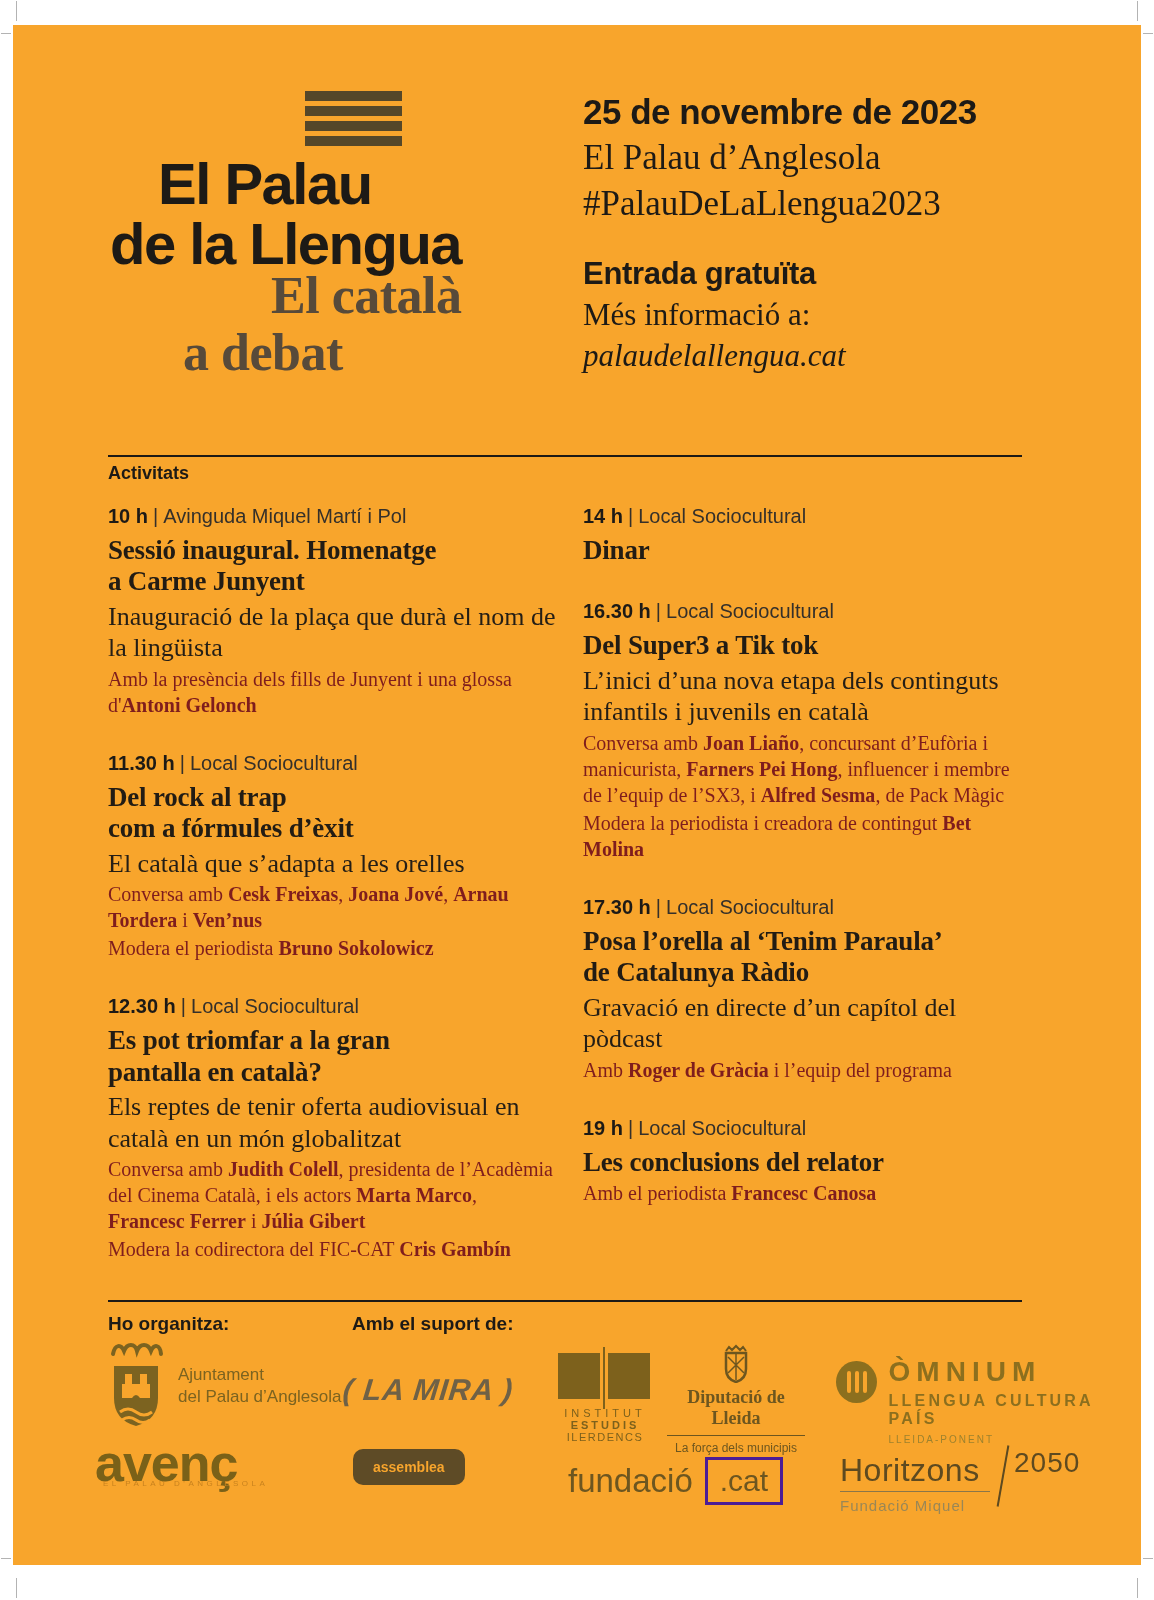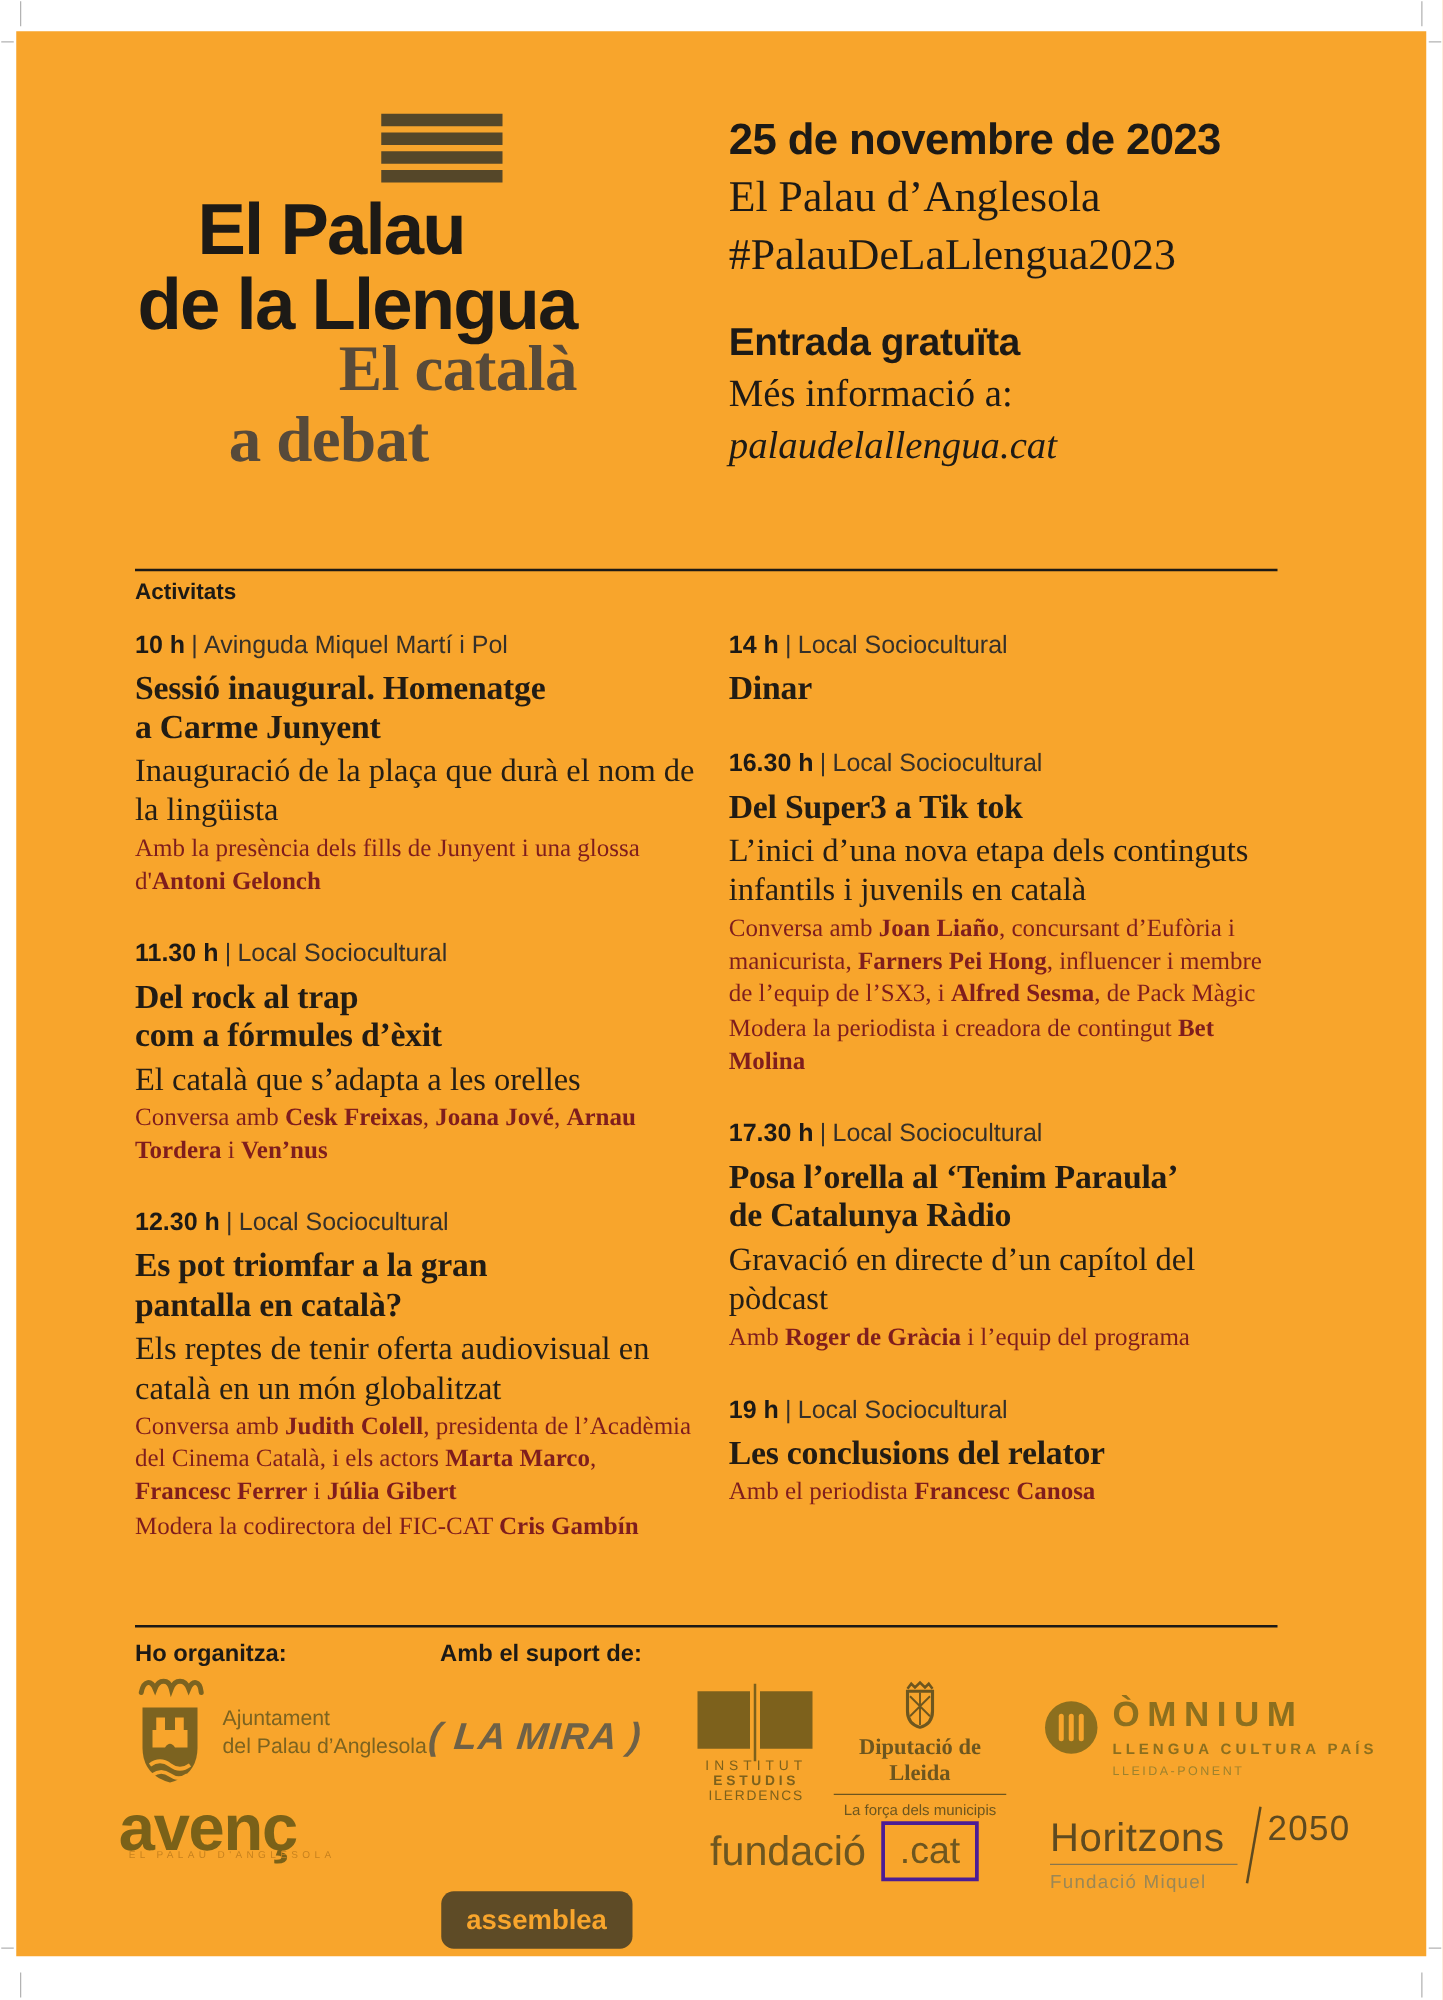--- a/index.html
+++ b/index.html
@@ -69,28 +69,28 @@
   .iei .t3{font-size:11px;letter-spacing:1.5px;}
   .dip{position:absolute;left:648px;top:1318px;width:150px;text-align:center;color:#6D561F;}
   .dip .name{font-family:"Liberation Serif",serif;font-weight:700;font-size:18px;margin-top:4px;}
   .dip .sep{height:1px;background:#6D561F;margin:6px 6px 5px 6px;}
   .dip .tag{font-size:12px;}
   .omn{position:absolute;left:823px;top:1332px;display:flex;align-items:flex-start;}
   .omn-icon{width:42px;height:42px;border-radius:50%;background:#8C6F1E;position:relative;margin-top:4px;}
   .omn-icon i{position:absolute;top:10px;width:4px;height:22px;background:#F8A52C;border-radius:2px;}
   .omn-text{margin-left:12px;color:#8C6F1E;}
   .omn .name{font-weight:700;font-size:28px;letter-spacing:6px;line-height:30px;}
-  .omn .tag{font-size:12px;letter-spacing:3.2px;font-weight:700;margin-top:5px;}
+  .omn .tag{font-size:16px;letter-spacing:3.2px;font-weight:700;margin-top:5px;}
   .omn .reg{font-size:10px;letter-spacing:2px;color:#9D822E;margin-top:6px;}
 
   .avenc{position:absolute;left:82px;top:1412px;color:#7A6118;}
   .avenc .name{font-weight:800;font-size:52px;line-height:52px;letter-spacing:-1px;}
   .avenc .tag{font-size:8px;letter-spacing:3.5px;text-transform:uppercase;color:#C8821E;margin-top:-10px;margin-left:8px;}
-  .assemblea{position:absolute;left:340px;top:1488px;background:#5E4B26;color:#F8A52C;
-             font-weight:700;font-size:22px;padding:10px 20px;border-radius:10px;}
+  .assemblea{position:absolute;left:340px;top:1424px;background:#5E4B26;color:#F8A52C;
+             font-weight:700;font-size:14px;padding:10px 20px;border-radius:10px;}
   .fundacio{position:absolute;left:555px;top:1432px;display:flex;align-items:center;color:#6D5620;}
   .fundacio .name{font-size:33px;}
   .fundacio .tld{font-size:30px;border:3px solid #4c1d95;padding:4px 12px;margin-left:12px;}
   .horitzons{position:absolute;left:827px;top:1428px;color:#5E4A20;}
   .hz-top{display:flex;align-items:flex-start;}
   .hz-name{font-size:32px;font-weight:400;letter-spacing:0.5px;line-height:34px;}
   .hz-slash{width:2px;height:62px;background:#5E4A20;transform:rotate(10deg);margin:-8px 10px 0 12px;}
   .hz-year{font-size:28px;margin-top:-6px;letter-spacing:1px;}
   .hz-rule{width:150px;height:1px;background:#8A764A;margin-top:4px;}
   .hz-tag{font-size:15px;letter-spacing:1px;color:#9A8756;margin-top:5px;}
@@ -141,20 +141,21 @@
 a Carme Junyent</div>
           <div class="ev-sub">Inauguració de la plaça que durà el nom de la lingüista</div>
           <div class="ev-detail"><span>Amb la presència dels fills de Junyent i una glossa d'</span><b>Antoni Gelonch</b></div>
         </div>
         <div class="event">
           <div class="ev-meta"><span class="ev-time">11.30 h</span><span class="ev-sep">|</span><span class="ev-loc">Local Sociocultural</span></div>
           <div class="ev-title">Del rock al trap
 com a fórmules d’èxit</div>
           <div class="ev-sub">El català que s’adapta a les orelles</div>
           <div class="ev-detail"><span>Conversa amb </span><b>Cesk Freixas</b><span>, </span><b>Joana Jové</b><span>, </span><b>Arnau Tordera</b><span> i </span><b>Ven’nus</b></div>
+          <div class="ev-detail"><span>Modera el periodista </span><b>Bruno Sokolowicz</b></div>
         </div>
         <div class="event">
           <div class="ev-meta"><span class="ev-time">12.30 h</span><span class="ev-sep">|</span><span class="ev-loc">Local Sociocultural</span></div>
           <div class="ev-title">Es pot triomfar a la gran
 pantalla en català?</div>
           <div class="ev-sub">Els reptes de tenir oferta audiovisual en català en un món globalitzat</div>
           <div class="ev-detail"><span>Conversa amb </span><b>Judith Colell</b><span>, presidenta de l’Acadèmia del Cinema Català, i els actors </span><b>Marta Marco</b><span>, </span><b>Francesc Ferrer</b><span> i </span><b>Júlia Gibert</b></div>
           <div class="ev-detail"><span>Modera la codirectora del FIC-CAT </span><b>Cris Gambín</b></div>
         </div>
       </div>

